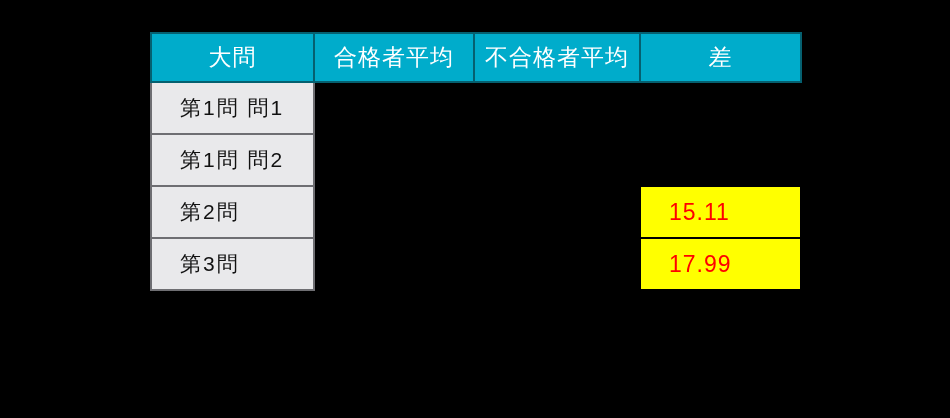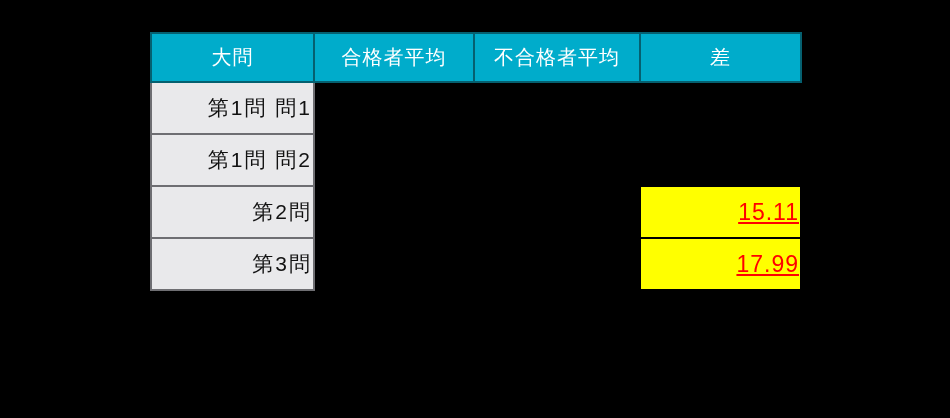--- a/index.html
+++ b/index.html
@@ -27,44 +27,43 @@
   col.c1 { width: 163px; }
   col.c2 { width: 160px; }
   col.c3 { width: 166px; }
   col.c4 { width: 161px; }
 
   th.hdr {
     height: 45px;
     background: var(--header_bg, #00ACCB);
     border: 2px solid var(--header_border, #056070);
     color: var(--header_text, #FFFFFF);
-    font-size: 20px;
+    font-size: 23px;
     font-weight: normal;
     letter-spacing: 1px;
     text-align: center;
     vertical-align: middle;
   }
   td {
     height: 48px;
-    text-align: right;
+    text-align: left;
     vertical-align: middle;
     padding-left: 28px;
   }
   td.rowlabel {
     background: var(--rowlabel_bg, #E9E9EB);
     border: 2px solid var(--rowlabel_border, #6E6E72);
     color: var(--rowlabel_text, #111111);
     font-size: 21px;
     letter-spacing: 2px;
   }
   td.blank {
     background: transparent;
     border: 0 none;
     color: transparent;
-    text-decoration: underline;
   }
   td.diff.highlight {
     background: var(--highlight_bg, #FFFF00);
     border: 2px solid var(--highlight_border, #000000);
     color: var(--highlight_text, #FF0000);
     font-size: 23px;
     letter-spacing: 1px;
   }
 </style>
 </head>

